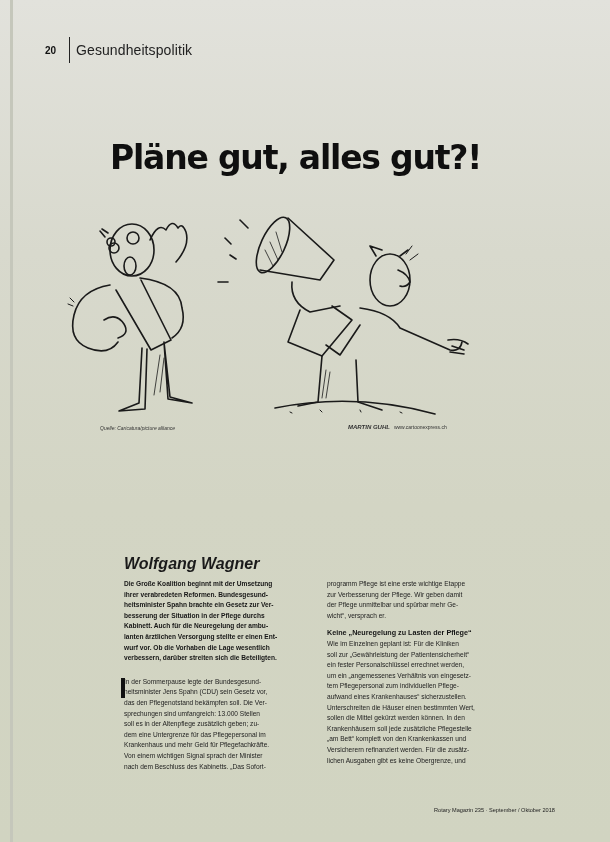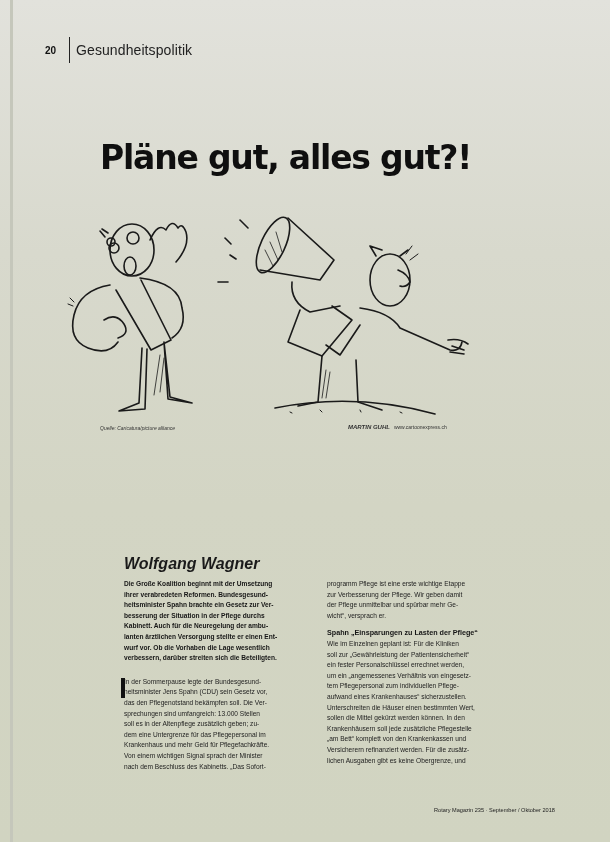--- a/index.html
+++ b/index.html
@@ -25,21 +25,21 @@
     .page-number {
       font-weight: bold; font-size: 10px; color: #111; width: 20px;
     }
     .header-rule {
       width: 1px; height: 26px; background: #222; margin: 0 6px 0 4px;
     }
     .section-name {
       font-size: 14px; color: #222; letter-spacing: 0.1px;
     }
     .title {
-      position: absolute; left: 100px; top: 138px;
+      position: absolute; left: 110px; top: 138px;
       font-family: "DejaVu Sans", sans-serif;
       font-weight: bold; font-size: 33px; letter-spacing: -1.2px; color: #0f0f0f;
     }
     .cartoon {
       position: absolute; left: 60px; top: 190px; width: 450px; height: 230px;
     }
     .credit-left {
       position: absolute; left: 100px; top: 425px; font-size: 5px; color: #333;
       font-style: italic;
     }
@@ -174,21 +174,21 @@
   </div>
 
   <div class="col col-right">
     <div>
       <div class="body-line">programm Pflege ist eine erste wichtige Etappe</div>
       <div class="body-line">zur Verbesserung der Pflege. Wir geben damit</div>
       <div class="body-line">der Pflege unmittelbar und spürbar mehr Ge-</div>
       <div class="body-line">wicht“, versprach er.</div>
     </div>
     <div style="height:7px"></div>
-    <div class="subhead">Spahn „Einsparungen zu Lasten der Pflege“</div>
+    <div class="subhead">Keine „Neuregelung zu Lasten der Pflege“</div>
     <div>
       <div class="body-line">Wie im Einzelnen geplant ist: Für die Kliniken</div>
       <div class="body-line">soll zur „Gewährleistung der Patientensicherheit“</div>
       <div class="body-line">ein fester Personalschlüssel errechnet werden,</div>
       <div class="body-line">um ein „angemessenes Verhältnis von eingesetz-</div>
       <div class="body-line">tem Pflegepersonal zum individuellen Pflege-</div>
       <div class="body-line">aufwand eines Krankenhauses“ sicherzustellen.</div>
       <div class="body-line">Unterschreiten die Häuser einen bestimmten Wert,</div>
       <div class="body-line">sollen die Mittel gekürzt werden können. In den</div>
       <div class="body-line">Krankenhäusern soll jede zusätzliche Pflegestelle</div>

